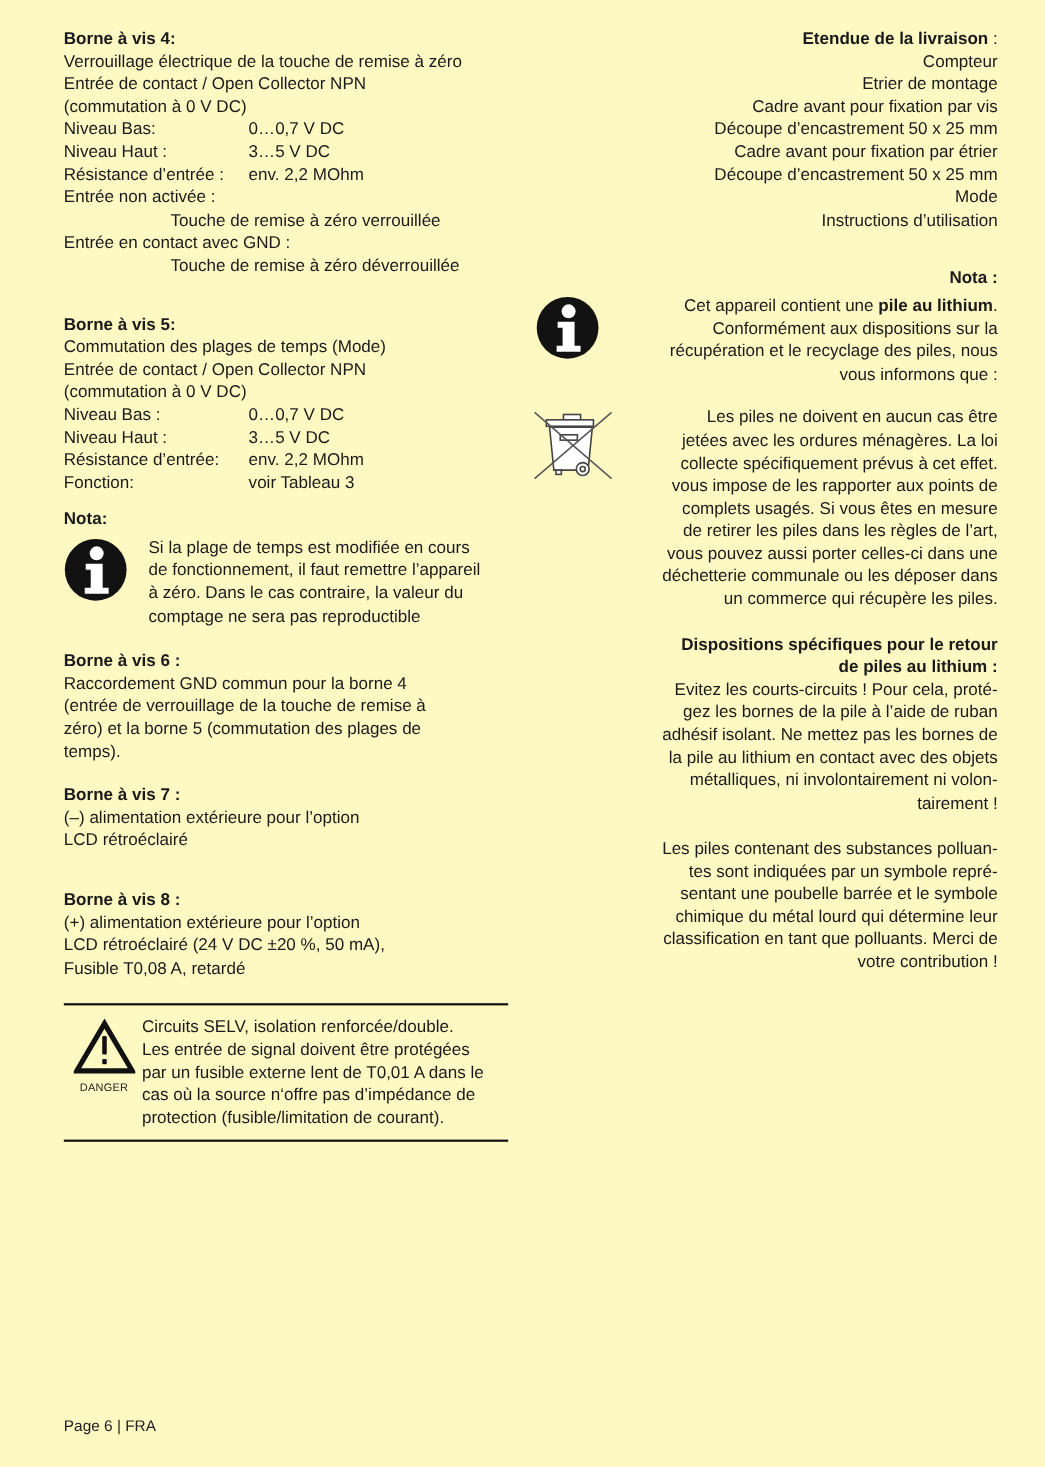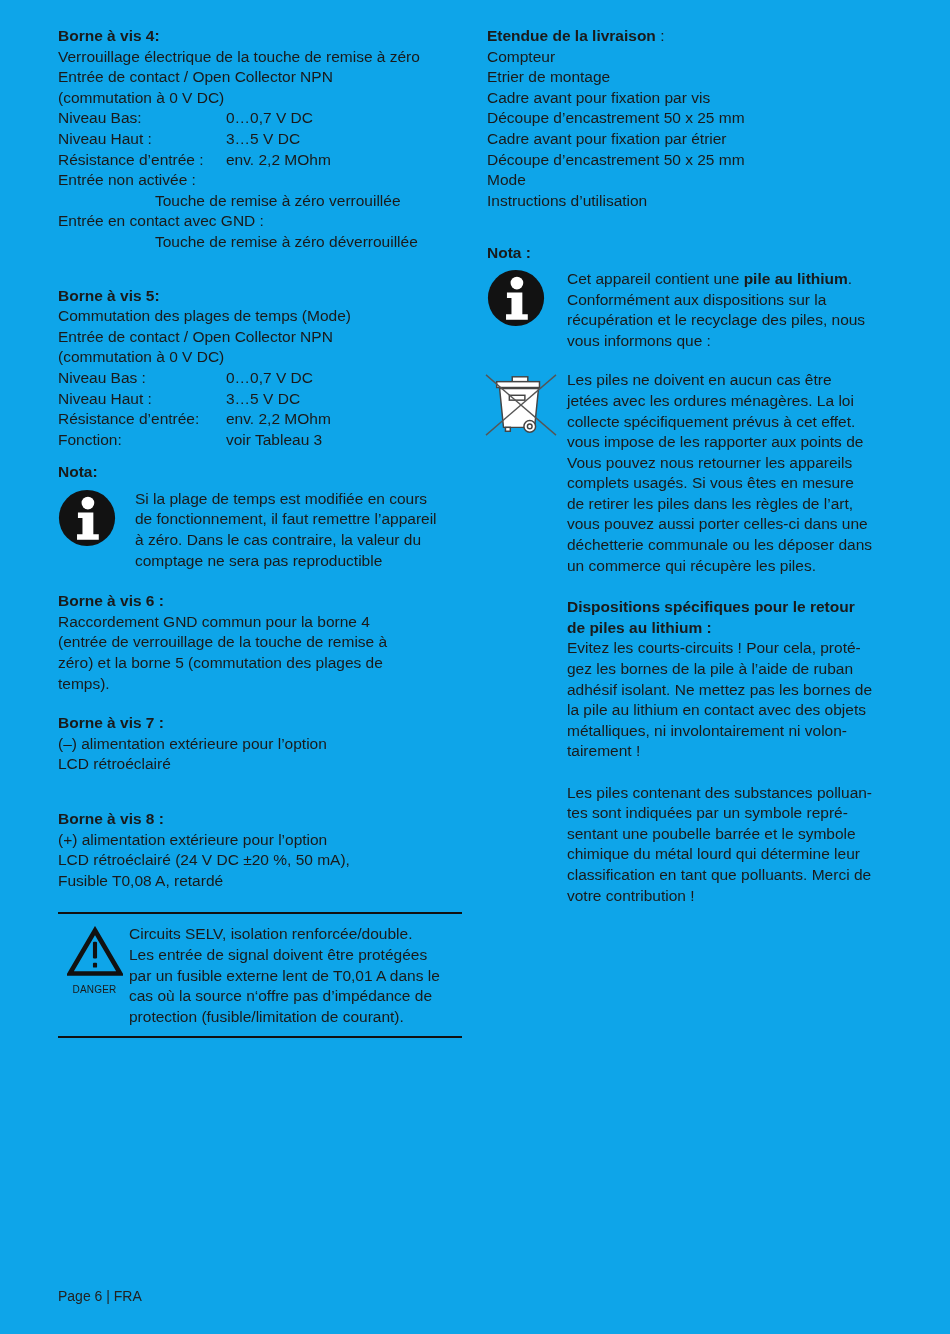--- a/index.html
+++ b/index.html
@@ -1,23 +1,23 @@
 <!DOCTYPE html>
 <html><head>
 <meta charset="utf-8">
 <style>
   html,body{margin:0;padding:0;background:#e8e8e8;}
   .page{
-    position:relative;width:950px;height:1334px;background:#0ea5e9;
+    position:relative;width:950px;height:1334px;background:#fef9c3;
     font-family:"Liberation Sans",sans-serif;font-size:15.5px;line-height:20.6px;
     color:#1a1a1a;overflow:hidden;margin:0 auto;
   }
   .col{position:absolute;top:0;}
   .col-left{left:58px;width:404px;}
-  .col-right{left:487px;width:420px;}
+  .col-right{left:487px;width:420px;text-align:right;}
   .line{white-space:nowrap;}
   .b{font-weight:bold;}
   .sec-title{font-weight:bold;}
   .pair .pair-label{display:inline-block;width:168px;}
   .indent{padding-left:97px;}
   
   .mt-first{margin-top:26px;}
   .mt-borne5{margin-top:33px;}
   .mt-nota-l{margin-top:12px;}
   .mt-nota-row{margin-top:6px;}
@@ -197,21 +197,20 @@
             <line x1="3" y1="5" x2="75" y2="67"></line>
             <line x1="75" y1="5" x2="3" y2="67"></line>
           </g>
         </svg>
       </div>
       <div class="flex-text">
         <div class="line">Les piles ne doivent en aucun cas être</div>
         <div class="line">jetées avec les ordures ménagères. La loi</div>
         <div class="line">collecte spécifiquement prévus à cet effet.</div>
         <div class="line">vous impose de les rapporter aux points de</div>
-        <div class="line">Vous pouvez nous retourner les appareils</div>
         <div class="line">complets usagés. Si vous êtes en mesure</div>
         <div class="line">de retirer les piles dans les règles de l’art,</div>
         <div class="line">vous pouvez aussi porter celles-ci dans une</div>
         <div class="line">déchetterie communale ou les déposer dans</div>
         <div class="line">un commerce qui récupère les piles.</div>
       </div>
     </div>
 
     <div class="indent-block mt-disp">
       <div class="line sec-title">Dispositions spécifiques pour le retour</div>

